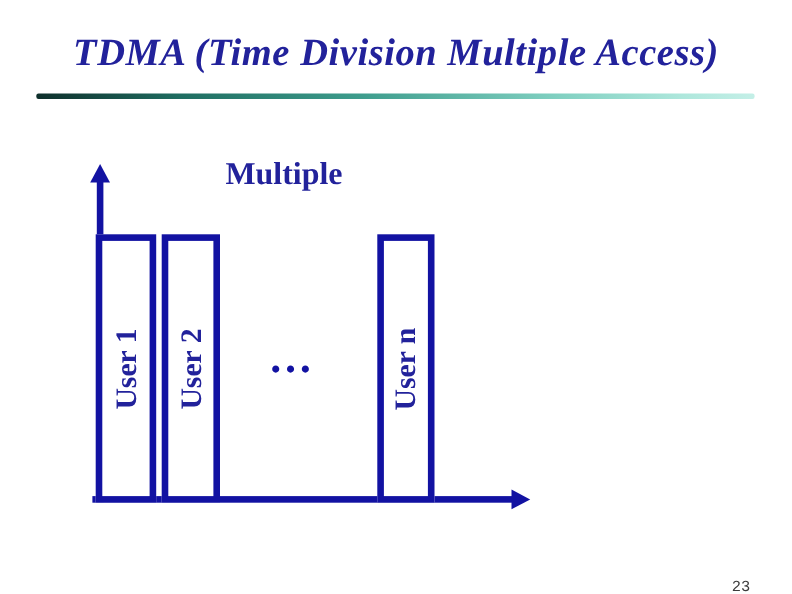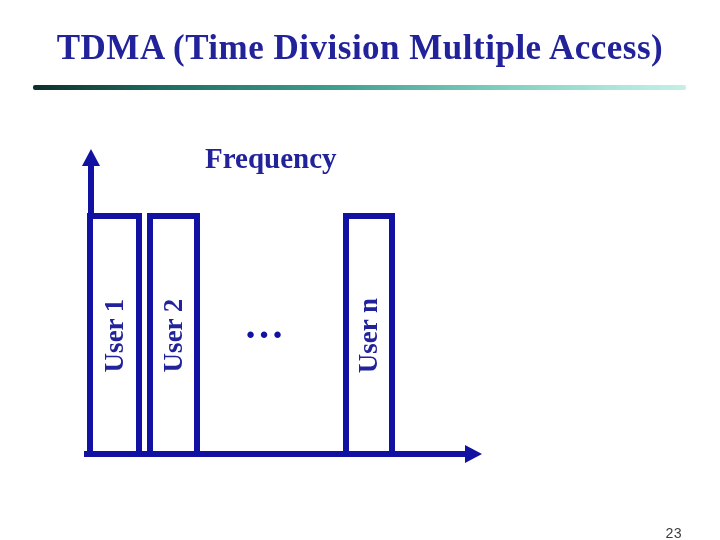--- a/index.html
+++ b/index.html
@@ -14,20 +14,21 @@
   .page-title {
     position: absolute;
     left: 0; top: 28px;
     width: 720px;
     text-align: center;
     font-size: 35px;
     font-weight: bold;
     color: #22229b;
     letter-spacing: 0.5px;
     white-space: nowrap;
+    font-style: italic;
   }
   .title-divider {
     position: absolute;
     left: 33px; top: 85px;
     width: 653px; height: 5px;
     background: linear-gradient(90deg,
       #0e2f2b 0%, #1f6d61 20%, #3d9c8c 45%,
       #7fcfc0 72%, #aee7dc 90%, #c4efe7 100%);
     border-radius: 2px;
   }
@@ -110,21 +111,21 @@
 </style>
 </head>
 <body>
 
 <div class="slide">
 
   <div class="page-title">TDMA (Time Division Multiple Access)</div>
 
   <div class="title-divider"></div>
 
-  <div class="axis-label freq-label">Frequency</div>
+  <div class="axis-label freq-label">Multiple</div>
 
   <div class="y-axis-head"></div>
   <div class="y-axis-line"></div>
 
   <div class="x-axis-line"></div>
   <div class="x-axis-head"></div>
 
   <div class="user-bar bar-1">
     <span class="rot-label">User 1</span>
   </div>

